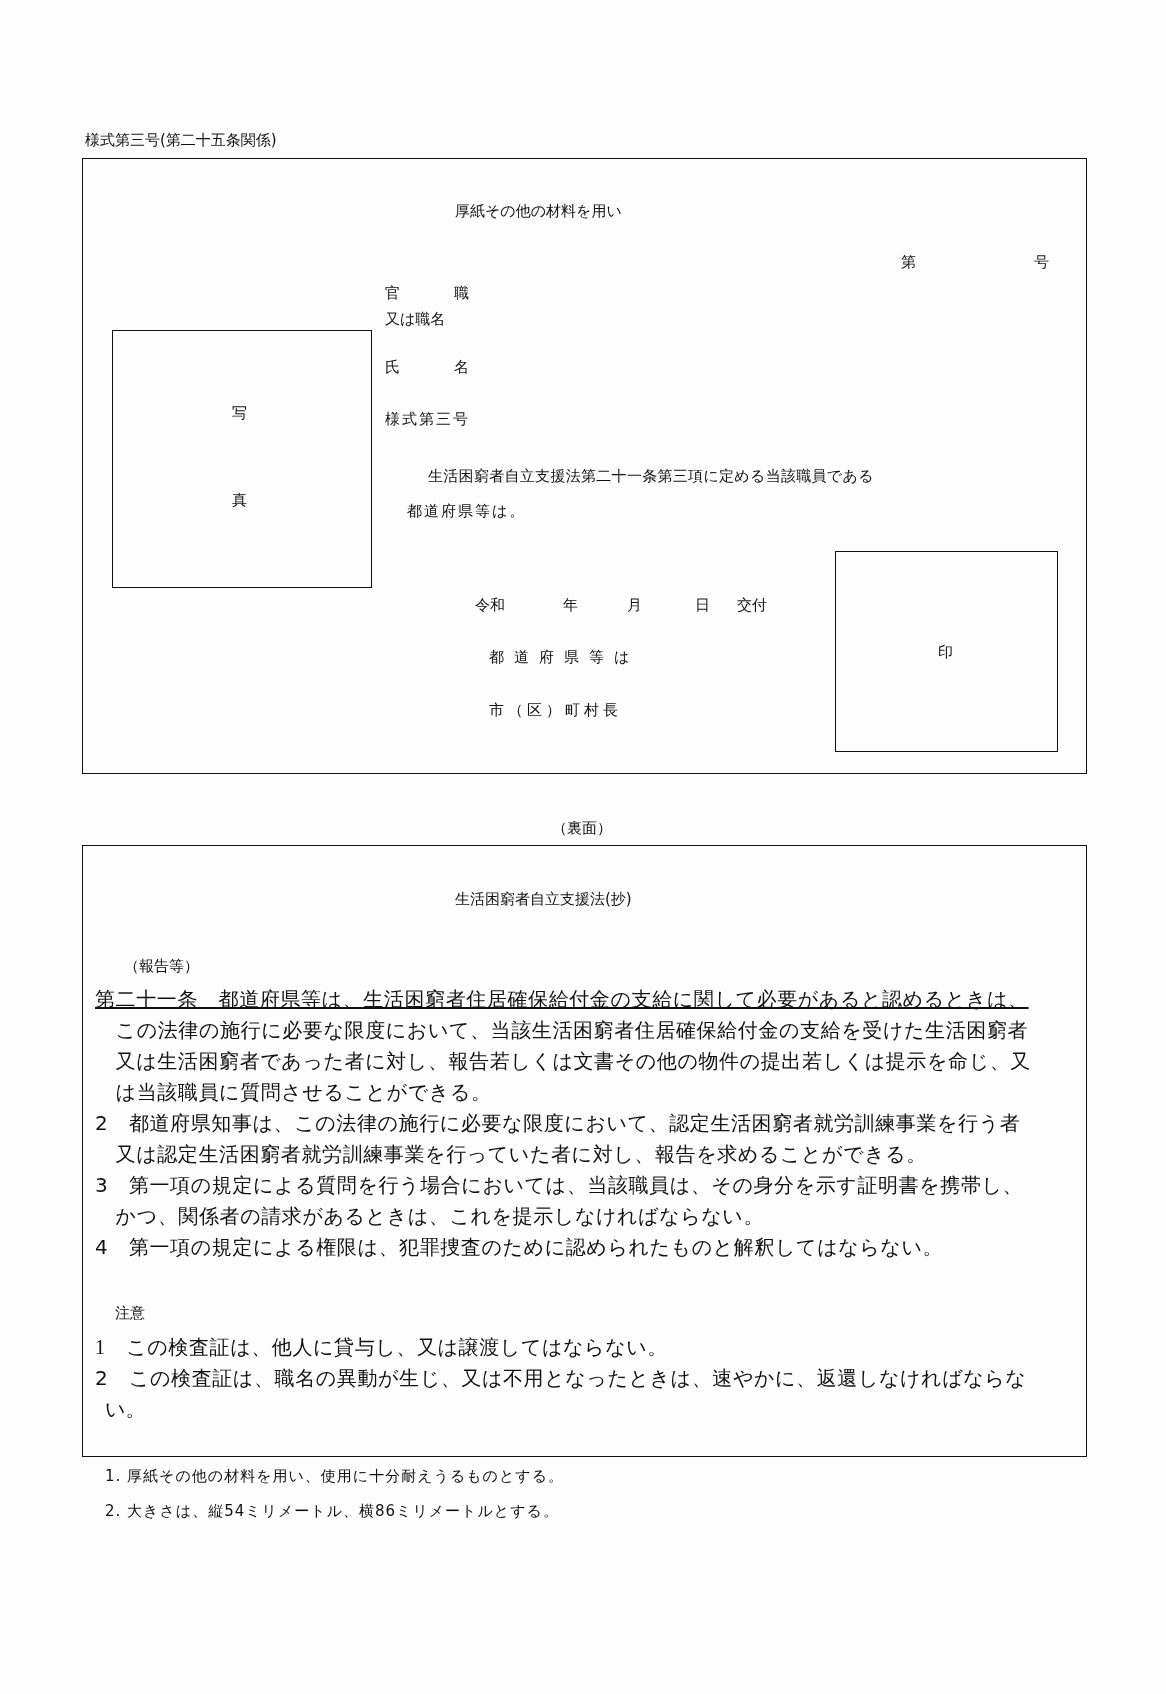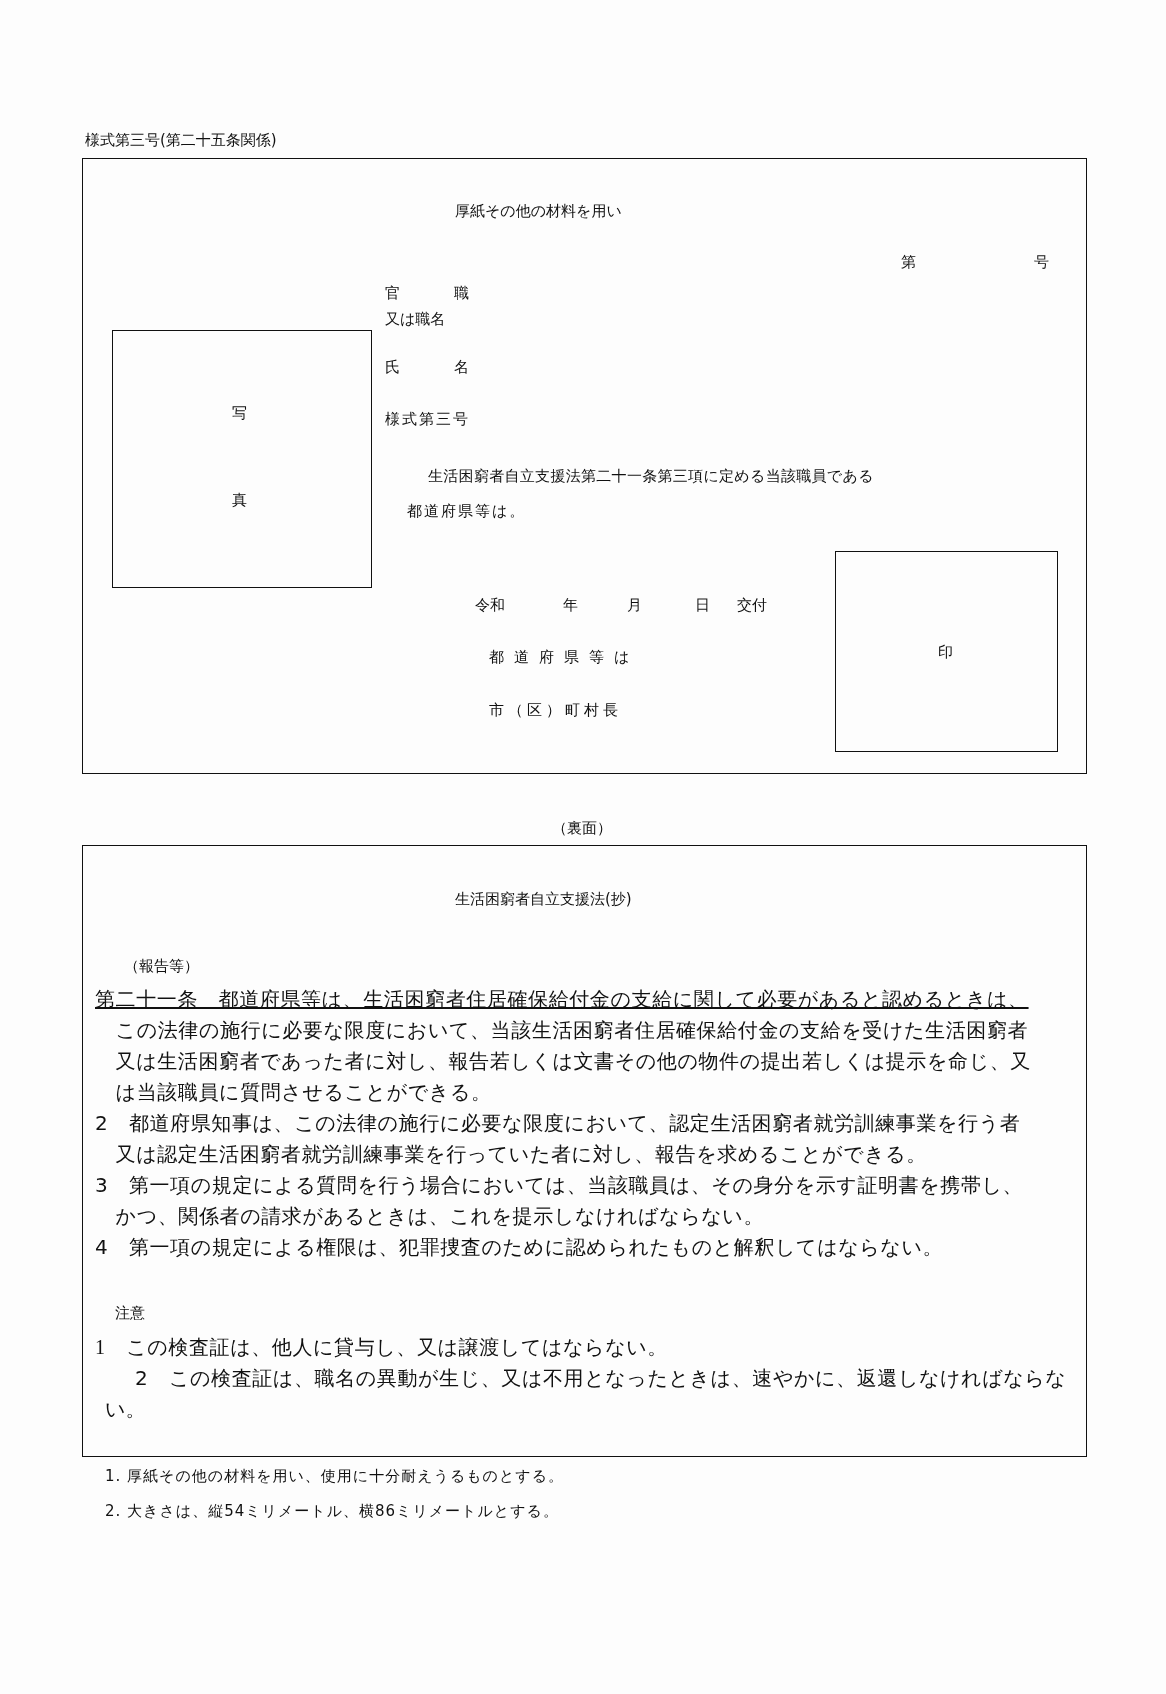--- a/index.html
+++ b/index.html
@@ -64,17 +64,17 @@
   <div class="line" style="top:1081px;letter-spacing:0.6px;">　は当該職員に質問させることができる。</div>
   <div class="line" style="top:1112px;letter-spacing:0.6px;">2　都道府県知事は、この法律の施行に必要な限度において、認定生活困窮者就労訓練事業を行う者</div>
   <div class="line" style="top:1143px;letter-spacing:0.6px;">　又は認定生活困窮者就労訓練事業を行っていた者に対し、報告を求めることができる。</div>
   <div class="line" style="top:1174px;letter-spacing:0.6px;">3　第一項の規定による質問を行う場合においては、当該職員は、その身分を示す証明書を携帯し、</div>
   <div class="line" style="top:1205px;letter-spacing:0.6px;">　かつ、関係者の請求があるときは、これを提示しなければならない。</div>
   <div class="line" style="top:1236px;letter-spacing:0.6px;">4　第一項の規定による権限は、犯罪捜査のために認められたものと解釈してはならない。</div>
 </div>
 
 <div class="abs t21" style="left:115px;top:1302px;">注意</div>
 <div class="line" style="top:1336px;letter-spacing:0.6px;font-family:Liberation Serif, serif;">1　この検査証は、他人に貸与し、又は譲渡してはならない。</div>
-<div class="line" style="top:1367px;letter-spacing:0.6px;margin-left:40px;">2　この検査証は、職名の異動が生じ、又は不用となったときは、速やかに、返還しなければならな</div>
+<div class="line" style="top:1367px;letter-spacing:0.6px;">2　この検査証は、職名の異動が生じ、又は不用となったときは、速やかに、返還しなければならな</div>
 <div class="line" style="top:1398px;left:105px;">い。</div>
 
 <div class="abs t21" style="left:105px;top:1465px;letter-spacing:1px;">1. 厚紙その他の材料を用い、使用に十分耐えうるものとする。</div>
 <div class="abs t21" style="left:105px;top:1500px;letter-spacing:1px;">2. 大きさは、縦54ミリメートル、横86ミリメートルとする。</div>
 
 </body></html>

